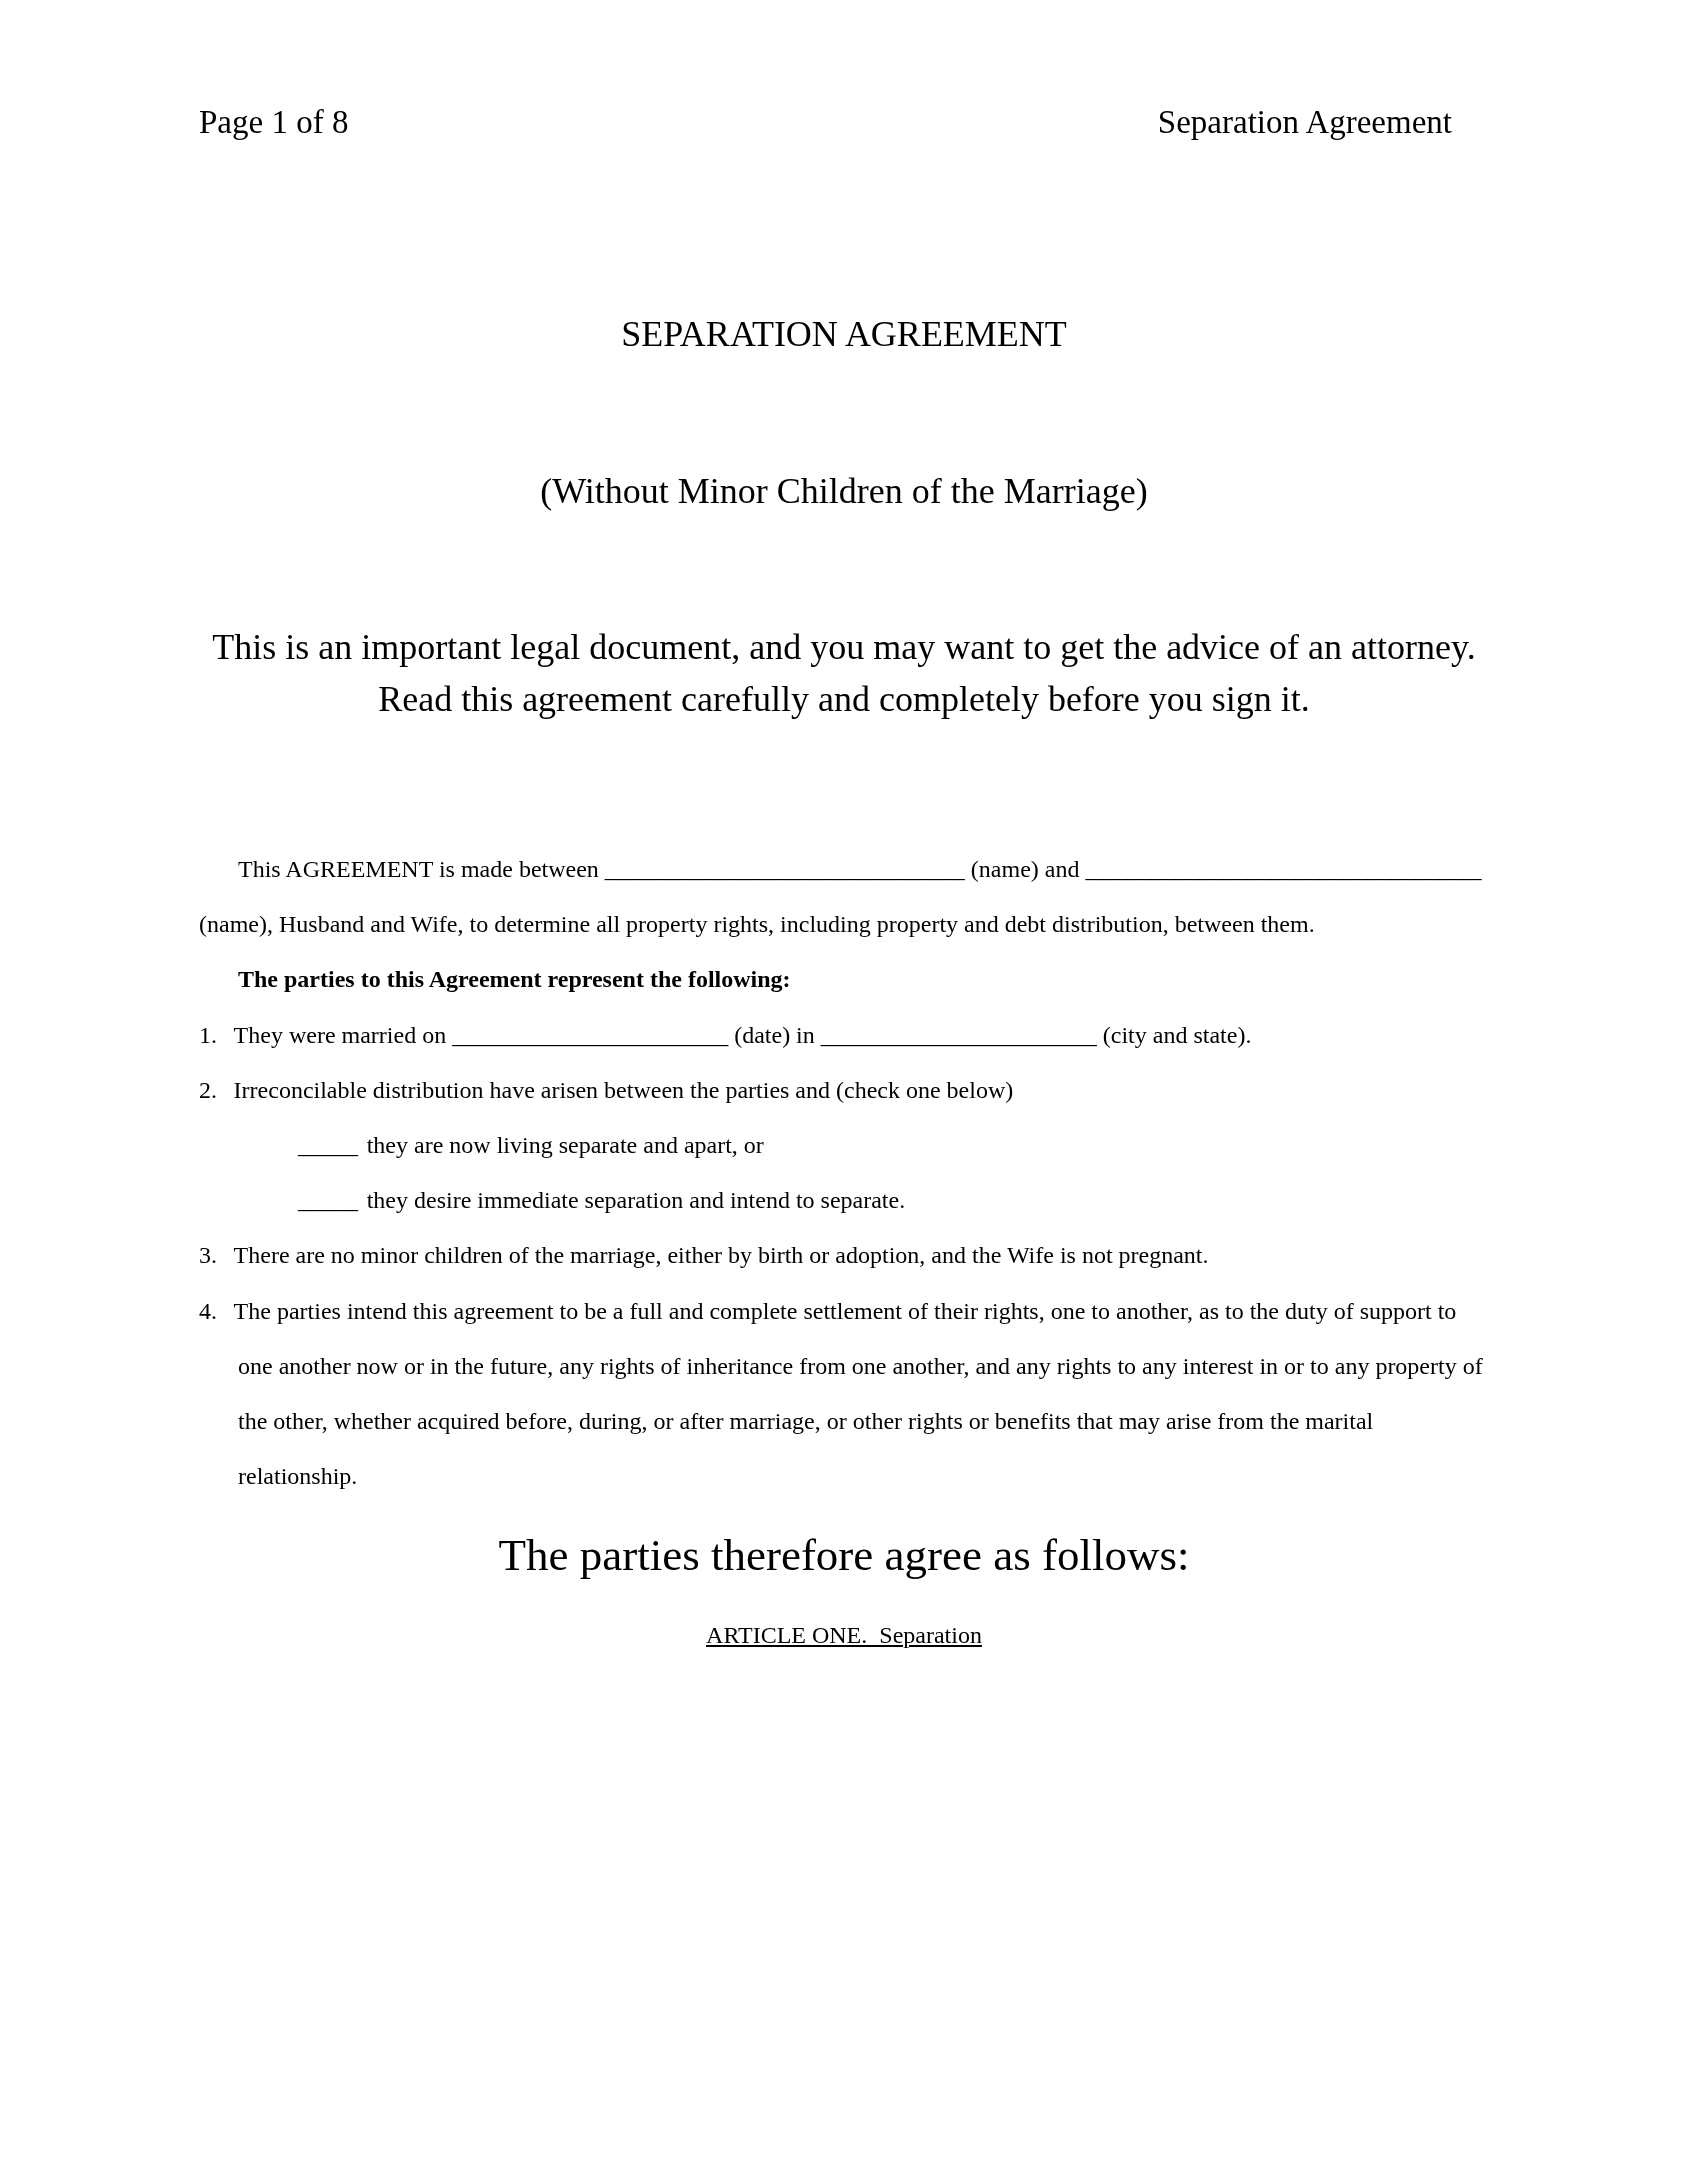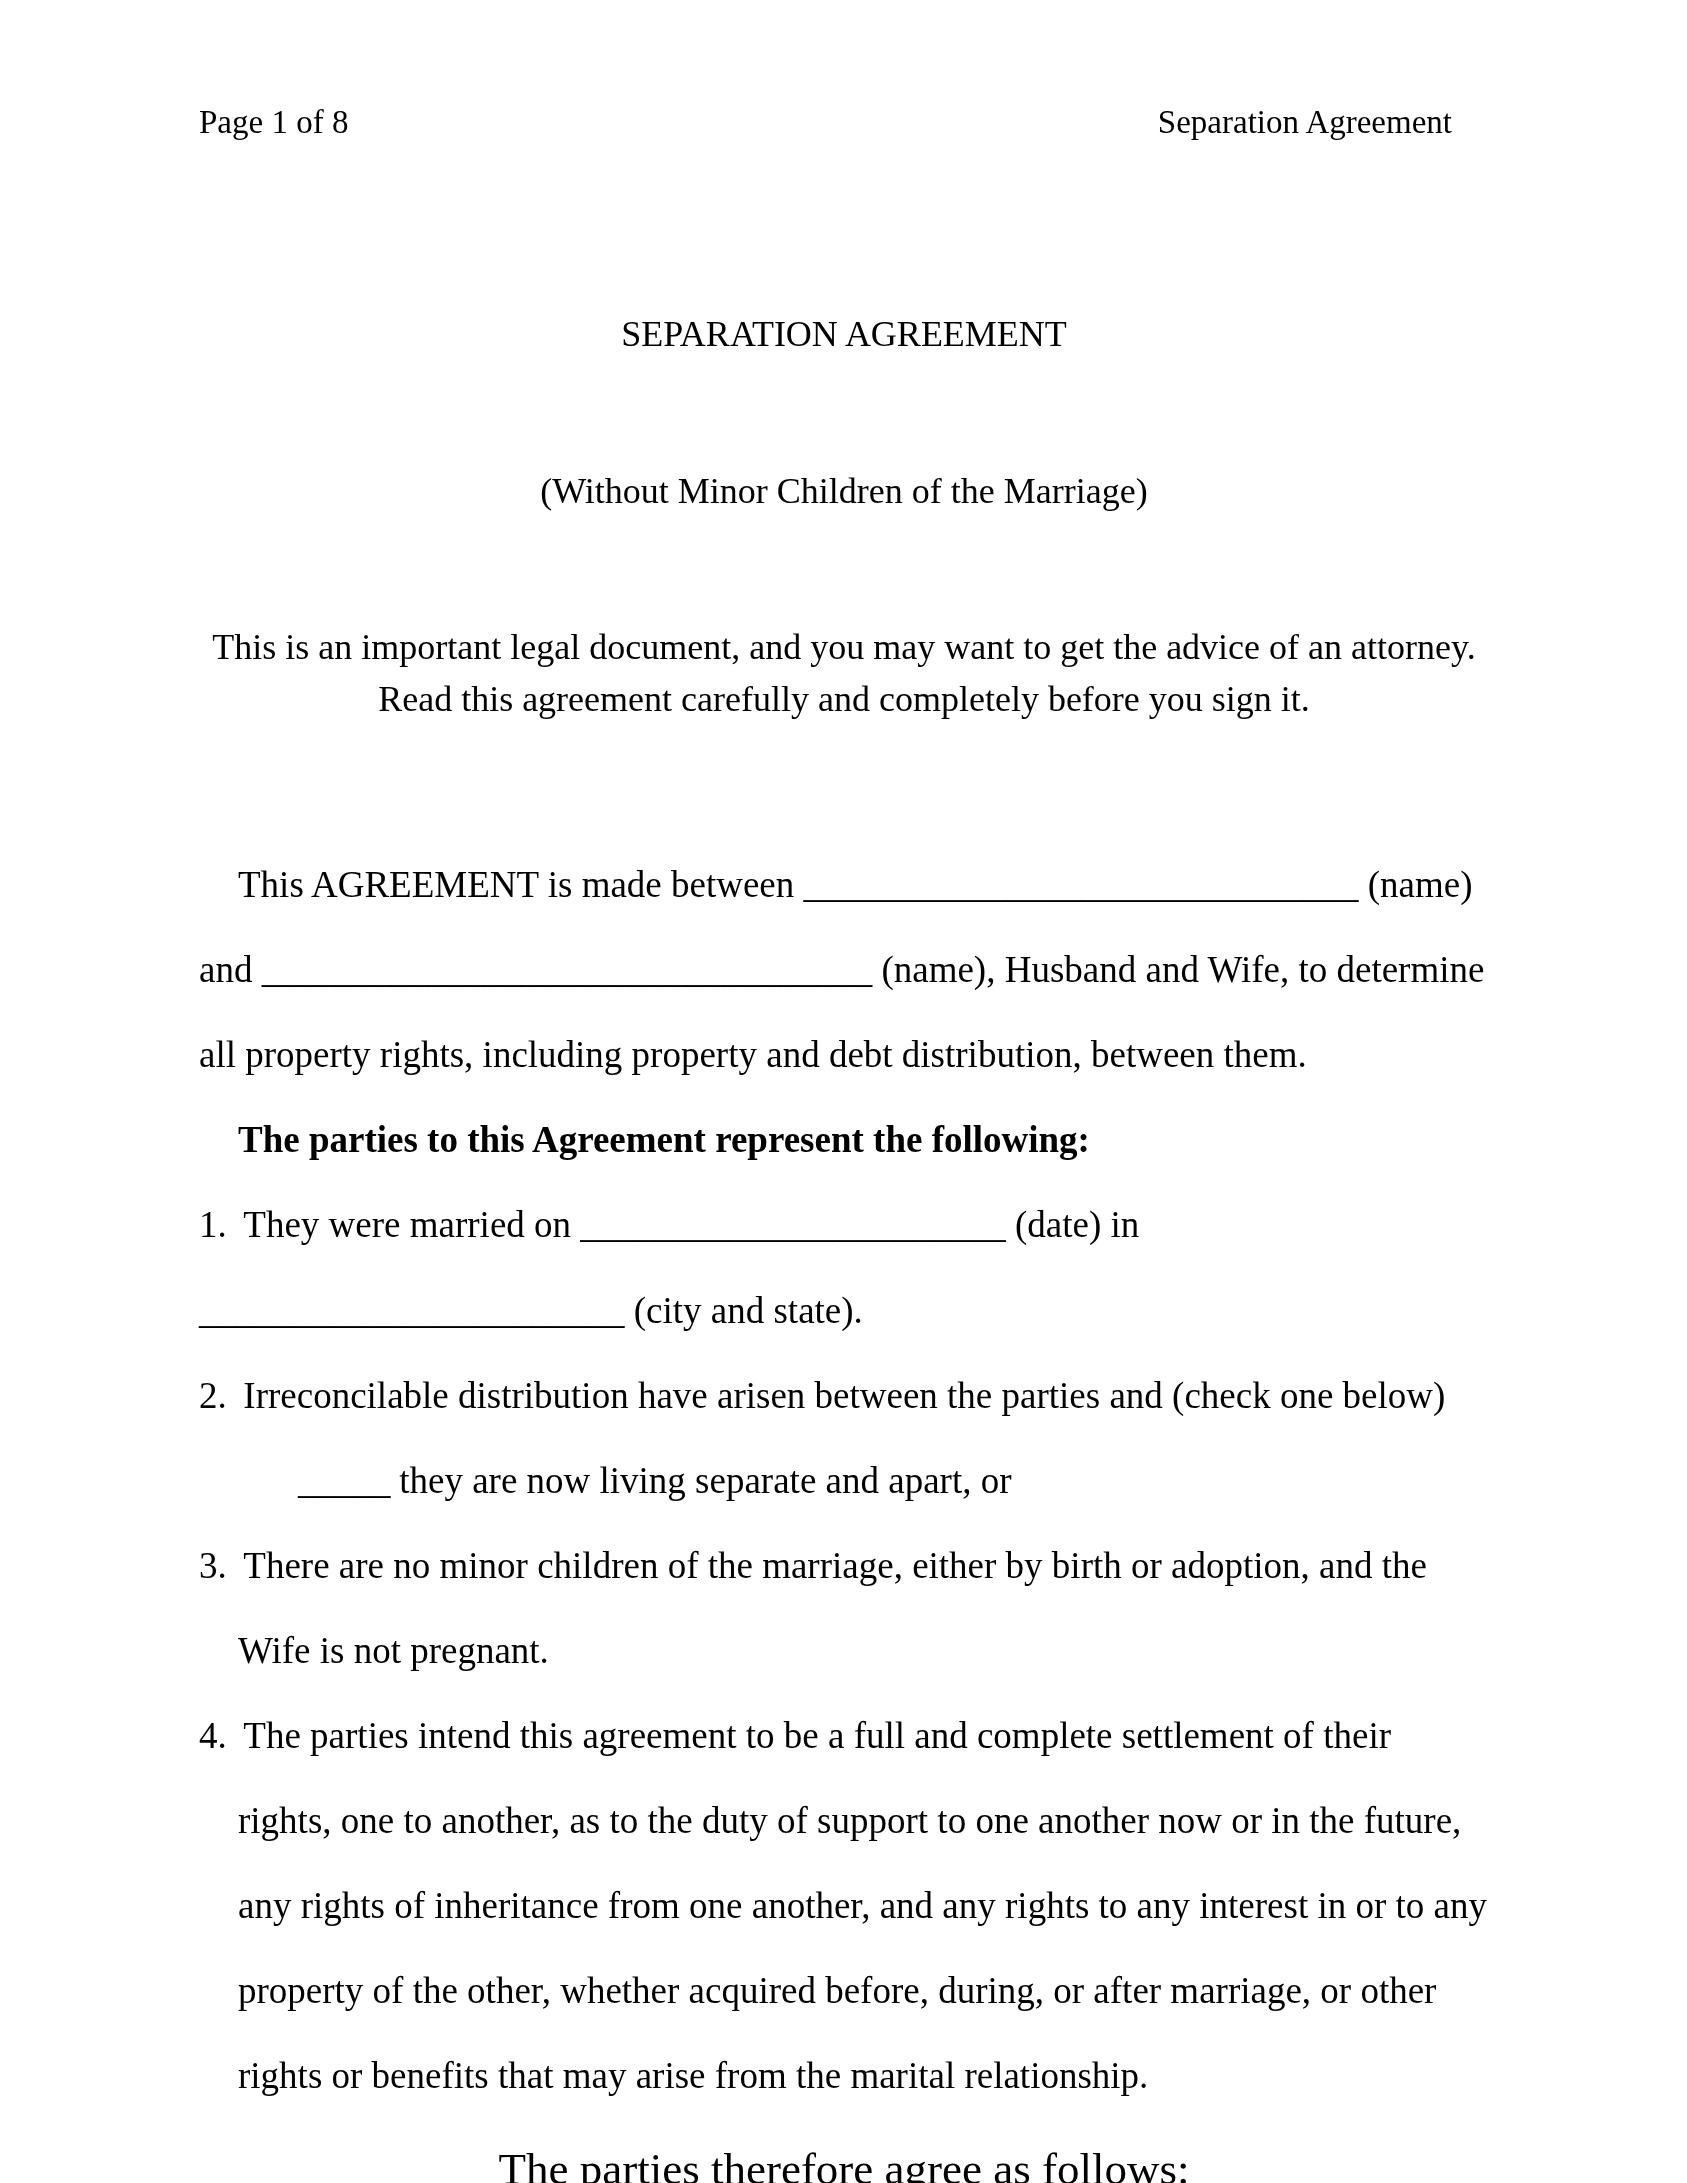--- a/index.html
+++ b/index.html
@@ -24,21 +24,21 @@
   .doc-header .hdr-right { margin-right: 37px; }
   .title-block {
     margin-top: 61px;
     text-align: center;
     font-size: 36px;
     line-height: 1.45;
     white-space: pre-wrap;
   }
   .para {
     margin: 0;
-    font-size: 37px;
+    font-size: 24px;
     line-height: 2.3;
     white-space: pre-wrap;
   }
   .para span { white-space: pre-wrap; }
   .first-para { margin-top: 12.2px; }
   .indent { text-indent: 39px; }
   .hang { padding-left: 39px; text-indent: -39px; }
   .opt { padding-left: 99px; }
   .bold { font-weight: bold; }
   .center { text-align: center; text-indent: 0; }
@@ -66,20 +66,21 @@
   <p class="para indent first-para">This AGREEMENT is made between ______________________________ (name) and _________________________________ (name), Husband and Wife, to determine all property rights, including property and debt distribution, between them.</p>
 
   <p class="para indent bold">The parties to this Agreement represent the following:</p>
 
   <p class="para"><span class="num">1.</span><span>They were married on _______________________ (date) in _______________________ (city and state).</span></p>
 
   <p class="para"><span class="num">2.</span><span>Irreconcilable distribution have arisen between the parties and (check one below)</span></p>
 
   <p class="para opt"><span class="opt-blank">_____</span><span>they are now living separate and apart, or</span></p>
 
+  <p class="para opt"><span class="opt-blank">_____</span><span>they desire immediate separation and intend to separate.</span></p>
 
   <p class="para hang"><span class="num">3.</span><span>There are no minor children of the marriage, either by birth or adoption, and the Wife is not pregnant.</span></p>
 
   <p class="para hang"><span class="num">4.</span><span>The parties intend this agreement to be a full and complete settlement of their rights, one to another, as to the duty of support to one another now or in the future, any rights of inheritance from one another, and any rights to any interest in or to any property of the other, whether acquired before, during, or after marriage, or other rights or benefits that may arise from the marital relationship.</span></p>
 
   <p class="para center lead-in">The parties therefore agree as follows:</p>
 
   <p class="para center"><span class="u">ARTICLE ONE.  Separation</span></p>
 
 </div>

